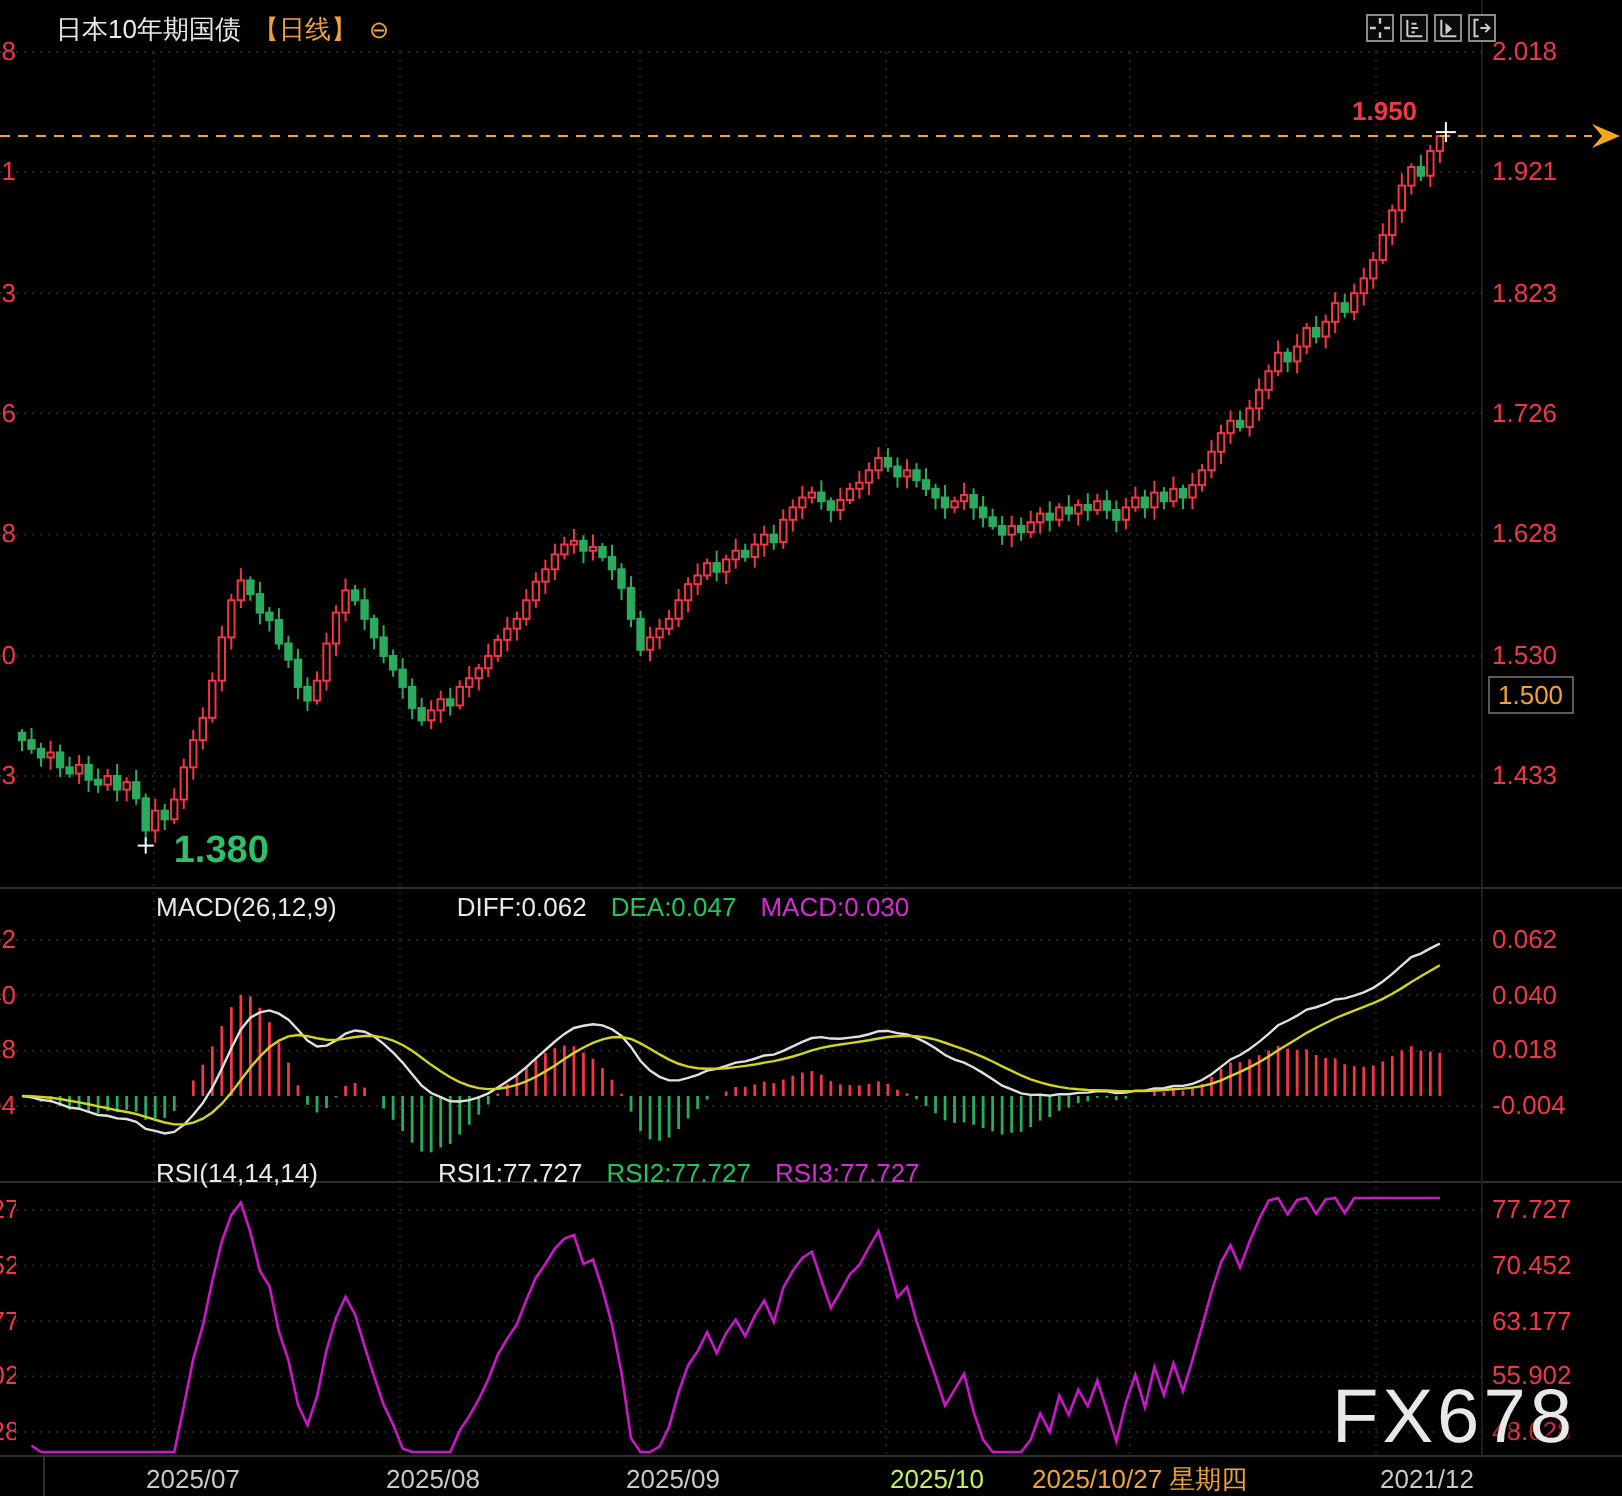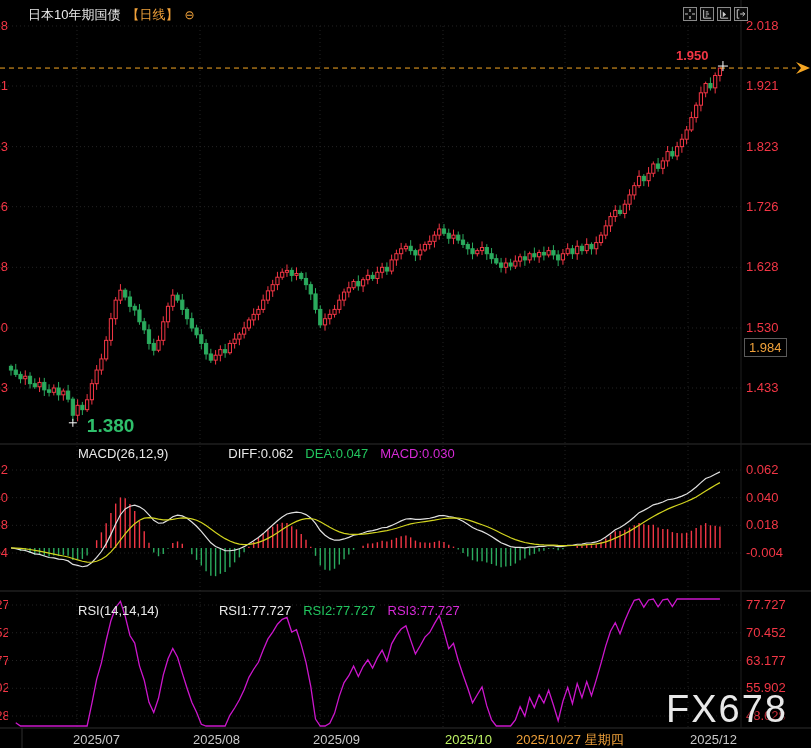--- a/index.html
+++ b/index.html
@@ -577,32 +577,32 @@
       <div class="albl" style="left: -30px; width: 38px; text-align: right; top: 652.502px; color: rgb(242, 54, 69);">63.177</div>
       <div class="albl" style="left: 746px; top: 680.254px; color: rgb(242, 54, 69);">55.902</div>
       <div class="albl" style="left: -30px; width: 38px; text-align: right; top: 680.254px; color: rgb(242, 54, 69);">55.902</div>
       <div class="albl" style="left: 746px; top: 708.001px; color: rgb(242, 54, 69);">48.628</div>
       <div class="albl" style="left: -30px; width: 38px; text-align: right; top: 708.001px; color: rgb(242, 54, 69);">48.628</div>
       <div class="albl" style="left: 73px; top: 732px; color: rgb(200, 200, 200);">2025/07</div>
       <div class="albl" style="left: 193px; top: 732px; color: rgb(200, 200, 200);">2025/08</div>
       <div class="albl" style="left: 313px; top: 732px; color: rgb(200, 200, 200);">2025/09</div>
       <div class="albl" style="left: 445px; top: 732px; color: #bef264;">2025/10</div>
       <div class="albl" style="left: 580px; top: 732px; color: rgb(200, 200, 200);">2025/11</div>
-      <div class="albl" style="left: 690px; top: 732px; color: rgb(200, 200, 200);">2025/12</div>
+      <div class="albl" style="left: 690px; top: 732px; color: rgb(200, 200, 200);">2021/12</div>
     </div>
 
   <div class="marker-high" id="high-marker" style="left: 676px; top: 48.0533px;">1.950</div>
   <div class="marker-low" id="low-marker" style="left: 86.854px; top: 414.799px;">1.380</div>
-  <div class="price-box" id="price-box" style="top: 337.537px;">1.984</div>
+  <div class="price-box" id="price-box" style="top: 337.537px;">1.500</div>
 
   <div class="ind-row" id="macd-row" style="top: 446px;">
     <span class="w-white">MACD(26,12,9)</span><span class="w-white">DIFF:0.062</span><span class="w-yellow">DEA:0.047</span><span class="w-magenta">MACD:0.030</span>
   </div>
 
-  <div class="ind-row" id="rsi-row" style="top: 603px;">
+  <div class="ind-row" id="rsi-row" style="top: 579px;">
     <span class="w-white">RSI(14,14,14)</span><span class="w-white">RSI1:77.727</span><span class="w-yellow">RSI2:77.727</span><span class="w-magenta">RSI3:77.727</span>
   </div>
 
   <div class="time-row"></div>
   <div class="crosshair-date">2025/10/27 星期四</div>
 
   <div class="watermark">FX678</div>
 </div>
 
 </body></html>

